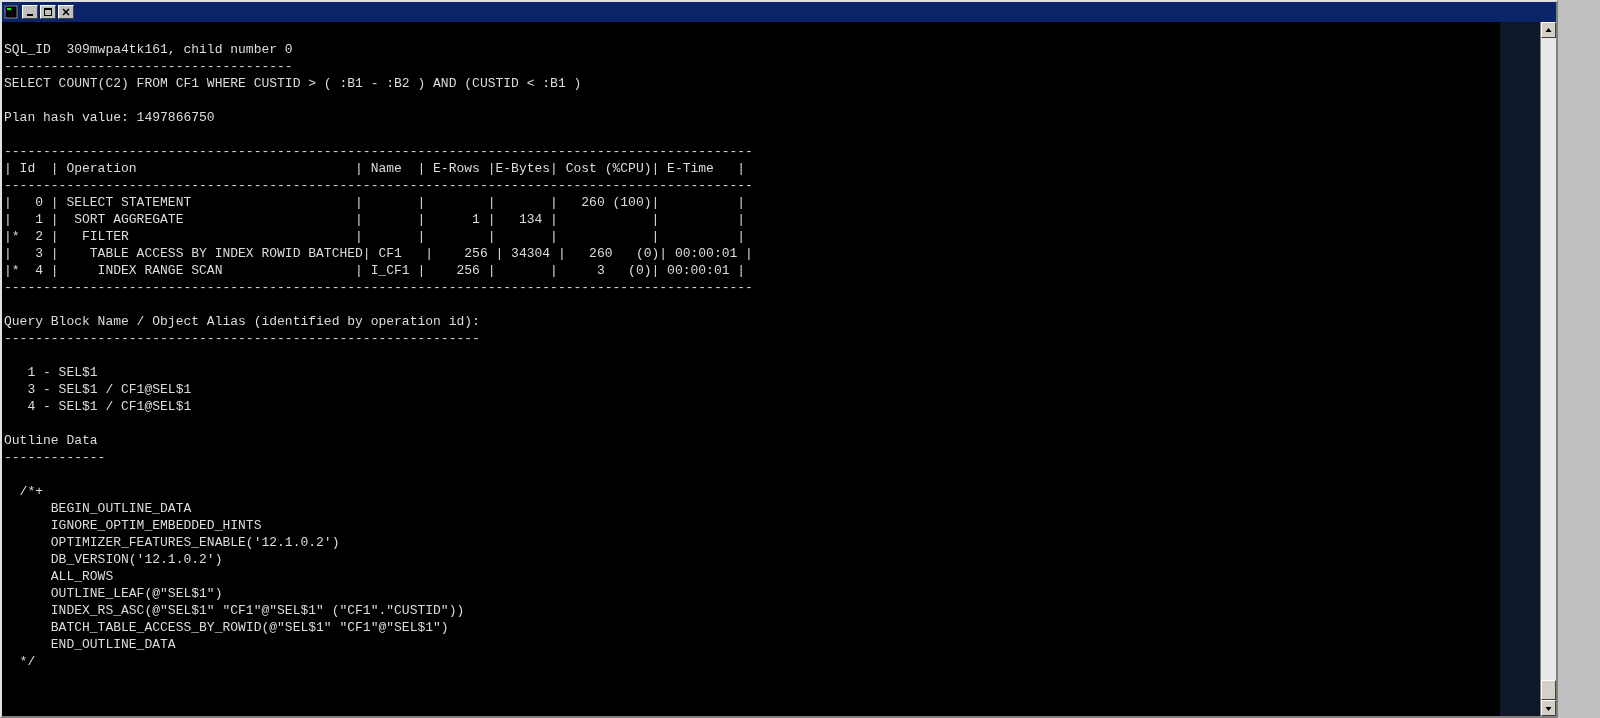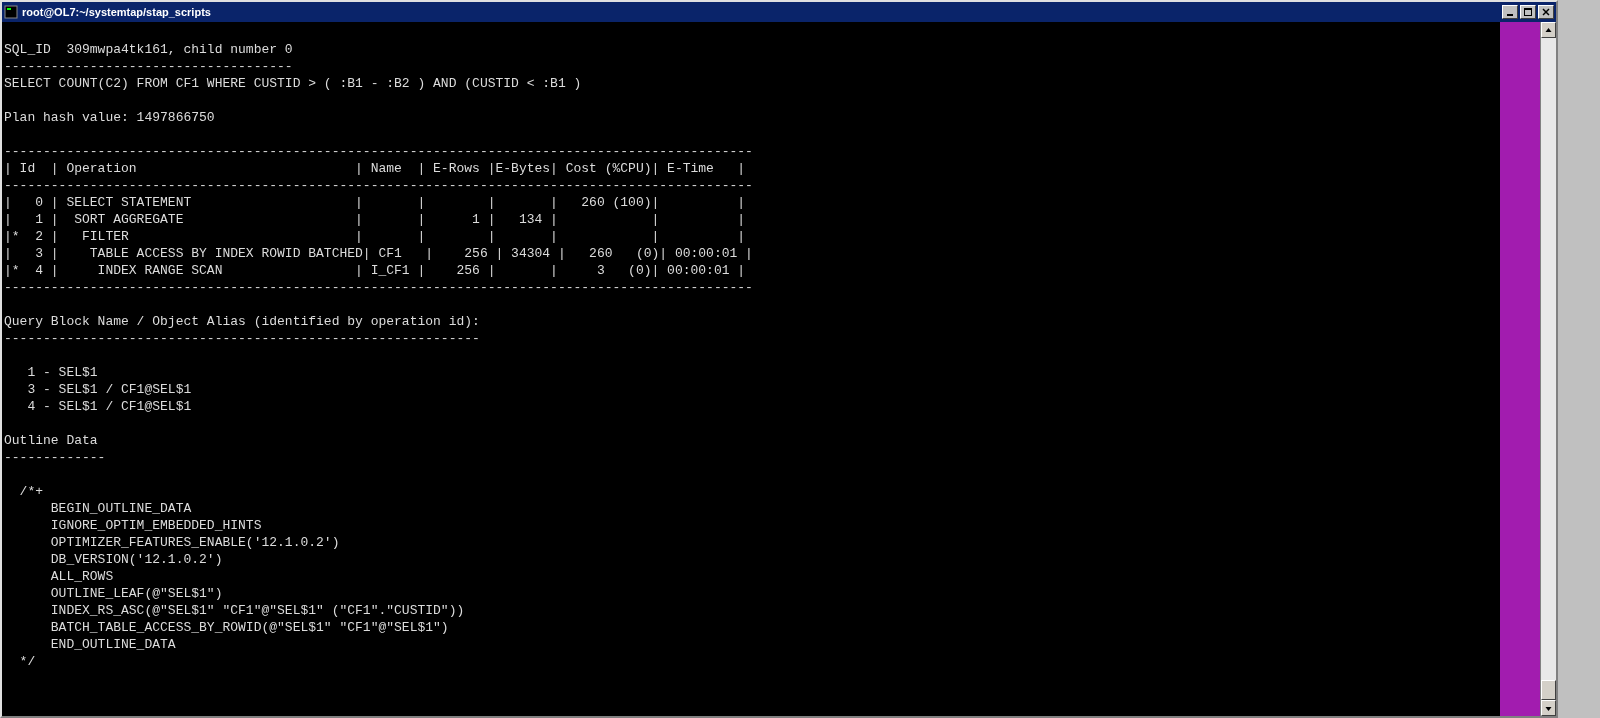--- a/index.html
+++ b/index.html
@@ -61,21 +61,21 @@
     justify-content: center;
     font-size: 9px;
     font-family: "Marlett", sans-serif;
     color: #000;
     cursor: pointer;
   }
   .win-btn svg { width: 8px; height: 8px; }
   .content-area {
     flex: 1;
     display: flex;
-    background: #a21caf;
+    background: #0f172a;
     position: relative;
     gap: 40px;
   }
   .terminal {
     flex: 1;
     background: #000;
     color: #dcdcdc;
     font-family: "Consolas", "Courier New", monospace;
     font-size: 13px;
     line-height: 17px;
@@ -117,21 +117,20 @@
 <body>
 
 <div class="window">
   <div class="titlebar">
     <span class="icon">
       <svg viewBox="0 0 14 14">
           <rect x="1" y="1" width="12" height="12" fill="#000" stroke="#888" stroke-width="1"></rect>
           <rect x="3" y="3" width="4" height="2" fill="#0f0"></rect>
         </svg>
     </span>
-    <span class="title">root@OL7:~/systemtap/stap_scripts</span>
     <div class="win-controls">
       <div class="win-btn">
         <svg viewBox="0 0 8 8">
             <rect x="1" y="6" width="6" height="2" fill="#000"></rect>
           </svg>
       </div>
       <div class="win-btn">
         <svg viewBox="0 0 8 8">
             <rect x="0.5" y="0.5" width="7" height="7" fill="none" stroke="#000" stroke-width="1"></rect>
             <rect x="0" y="0" width="8" height="2" fill="#000"></rect>

